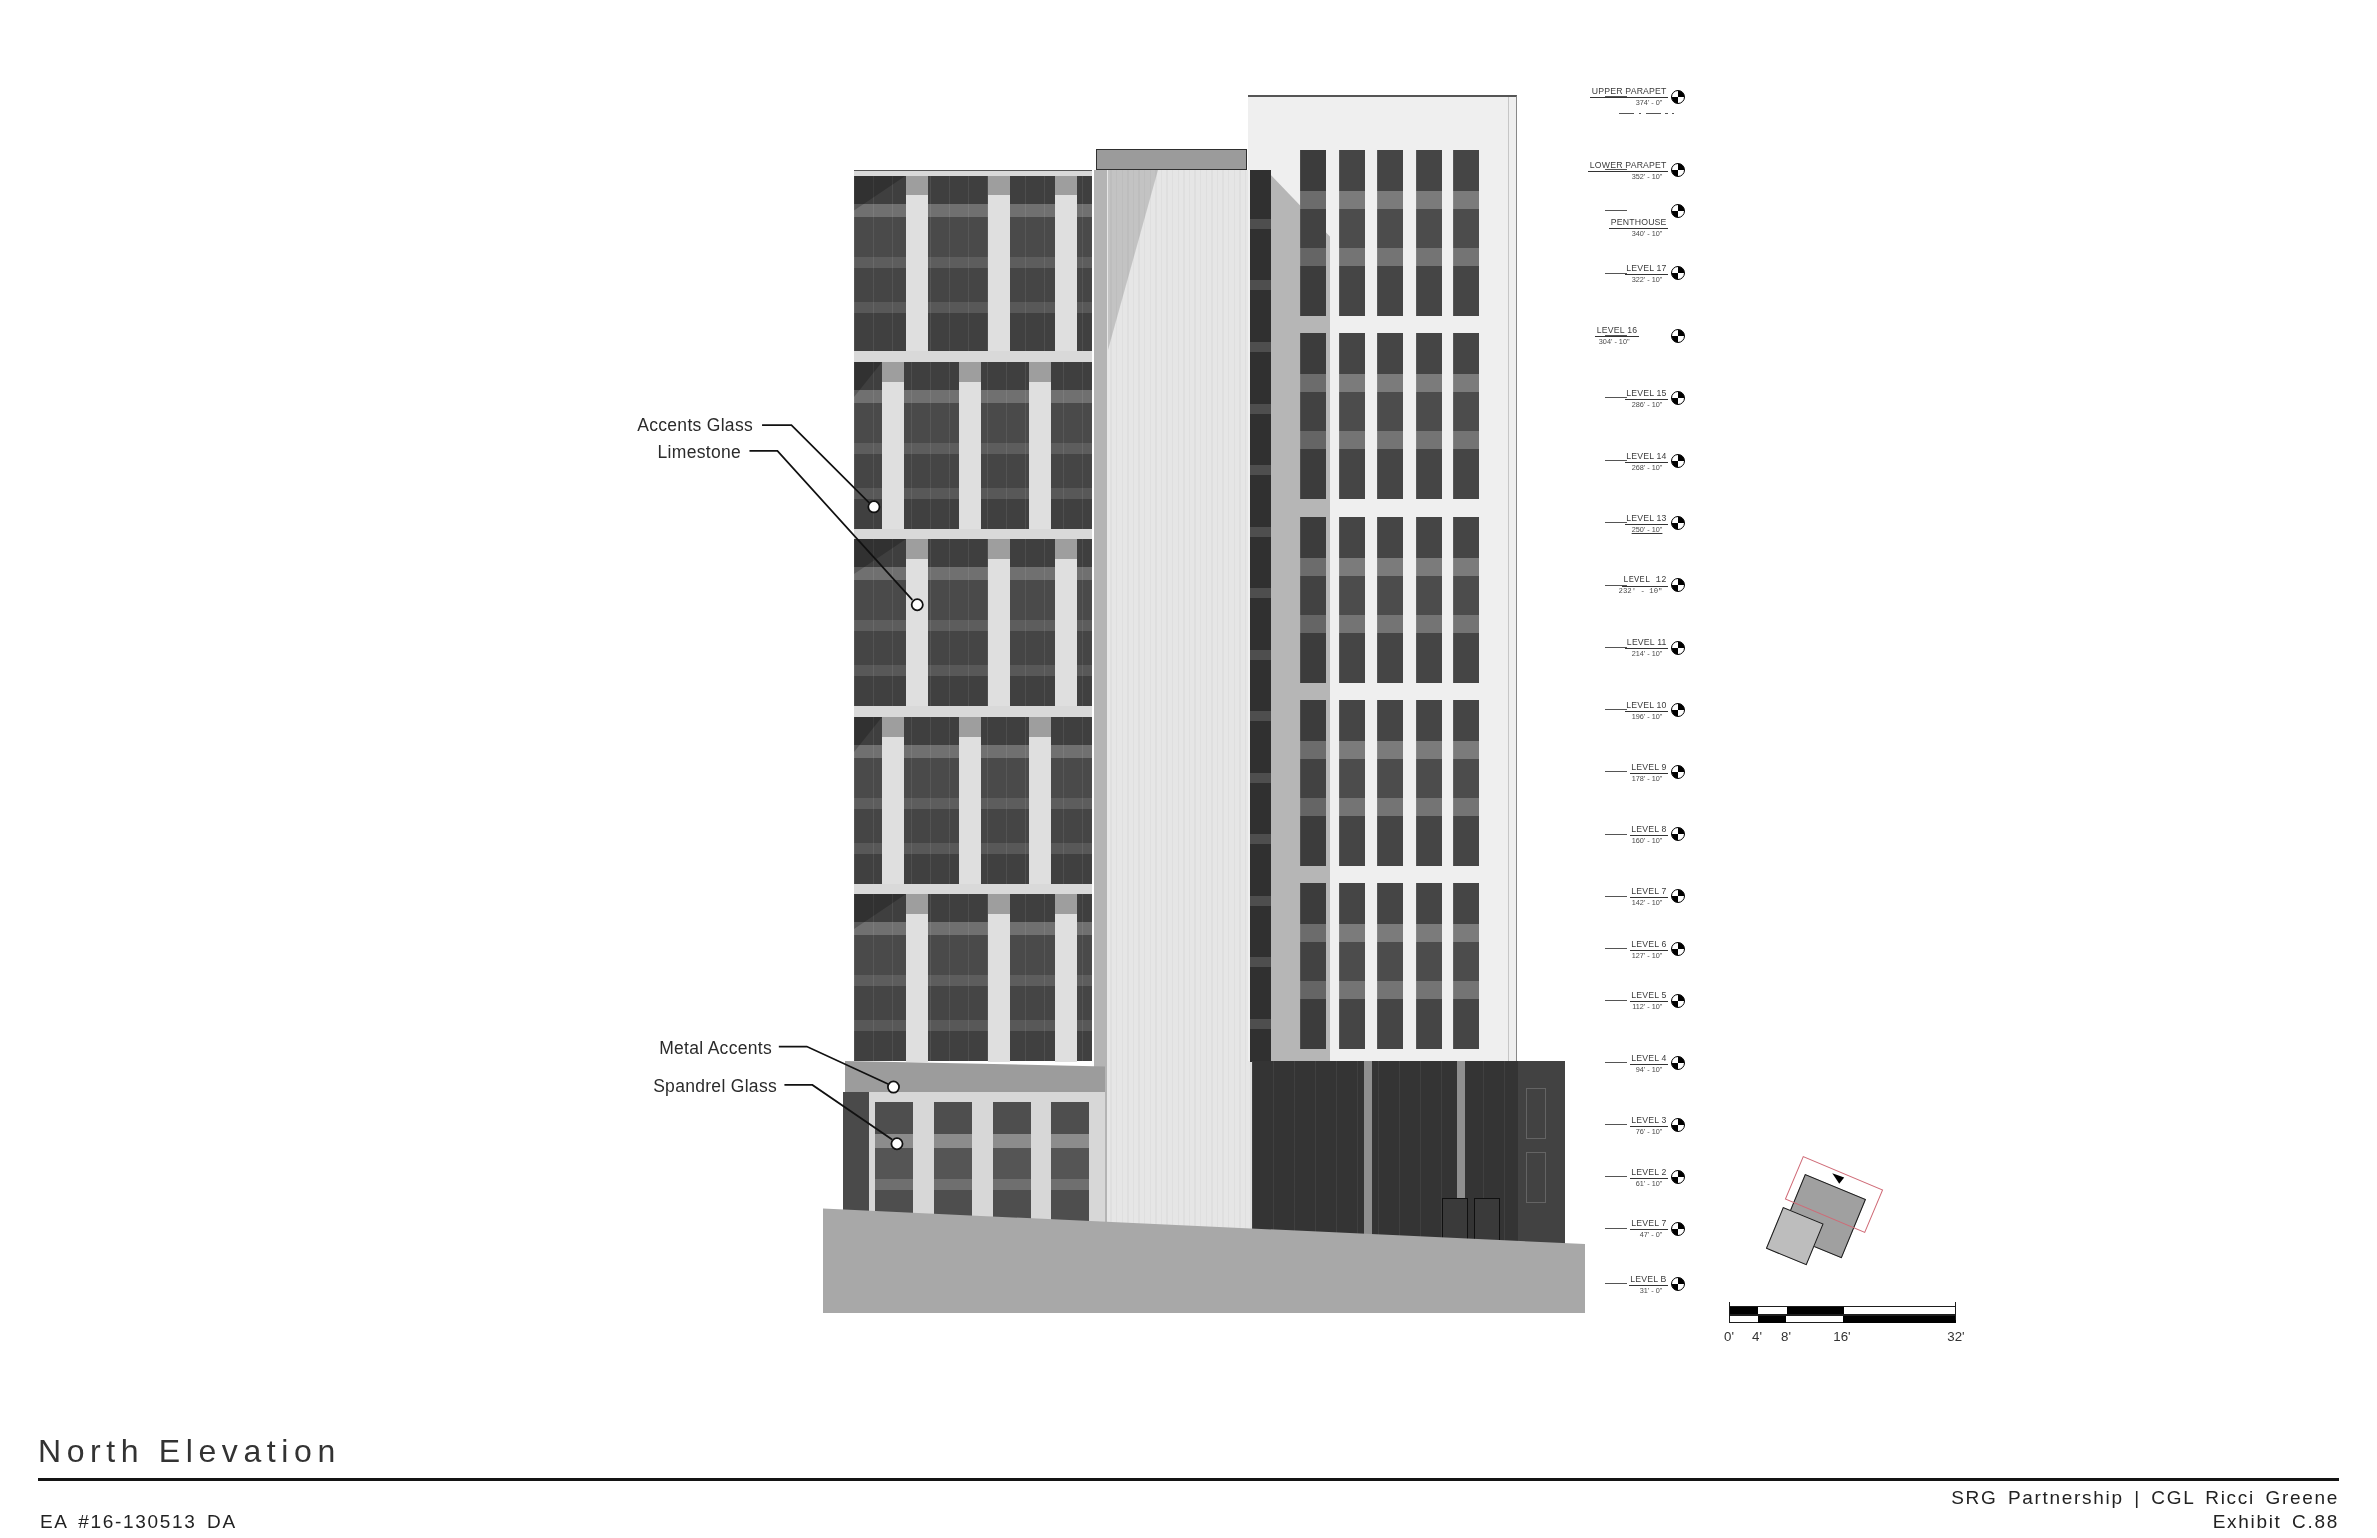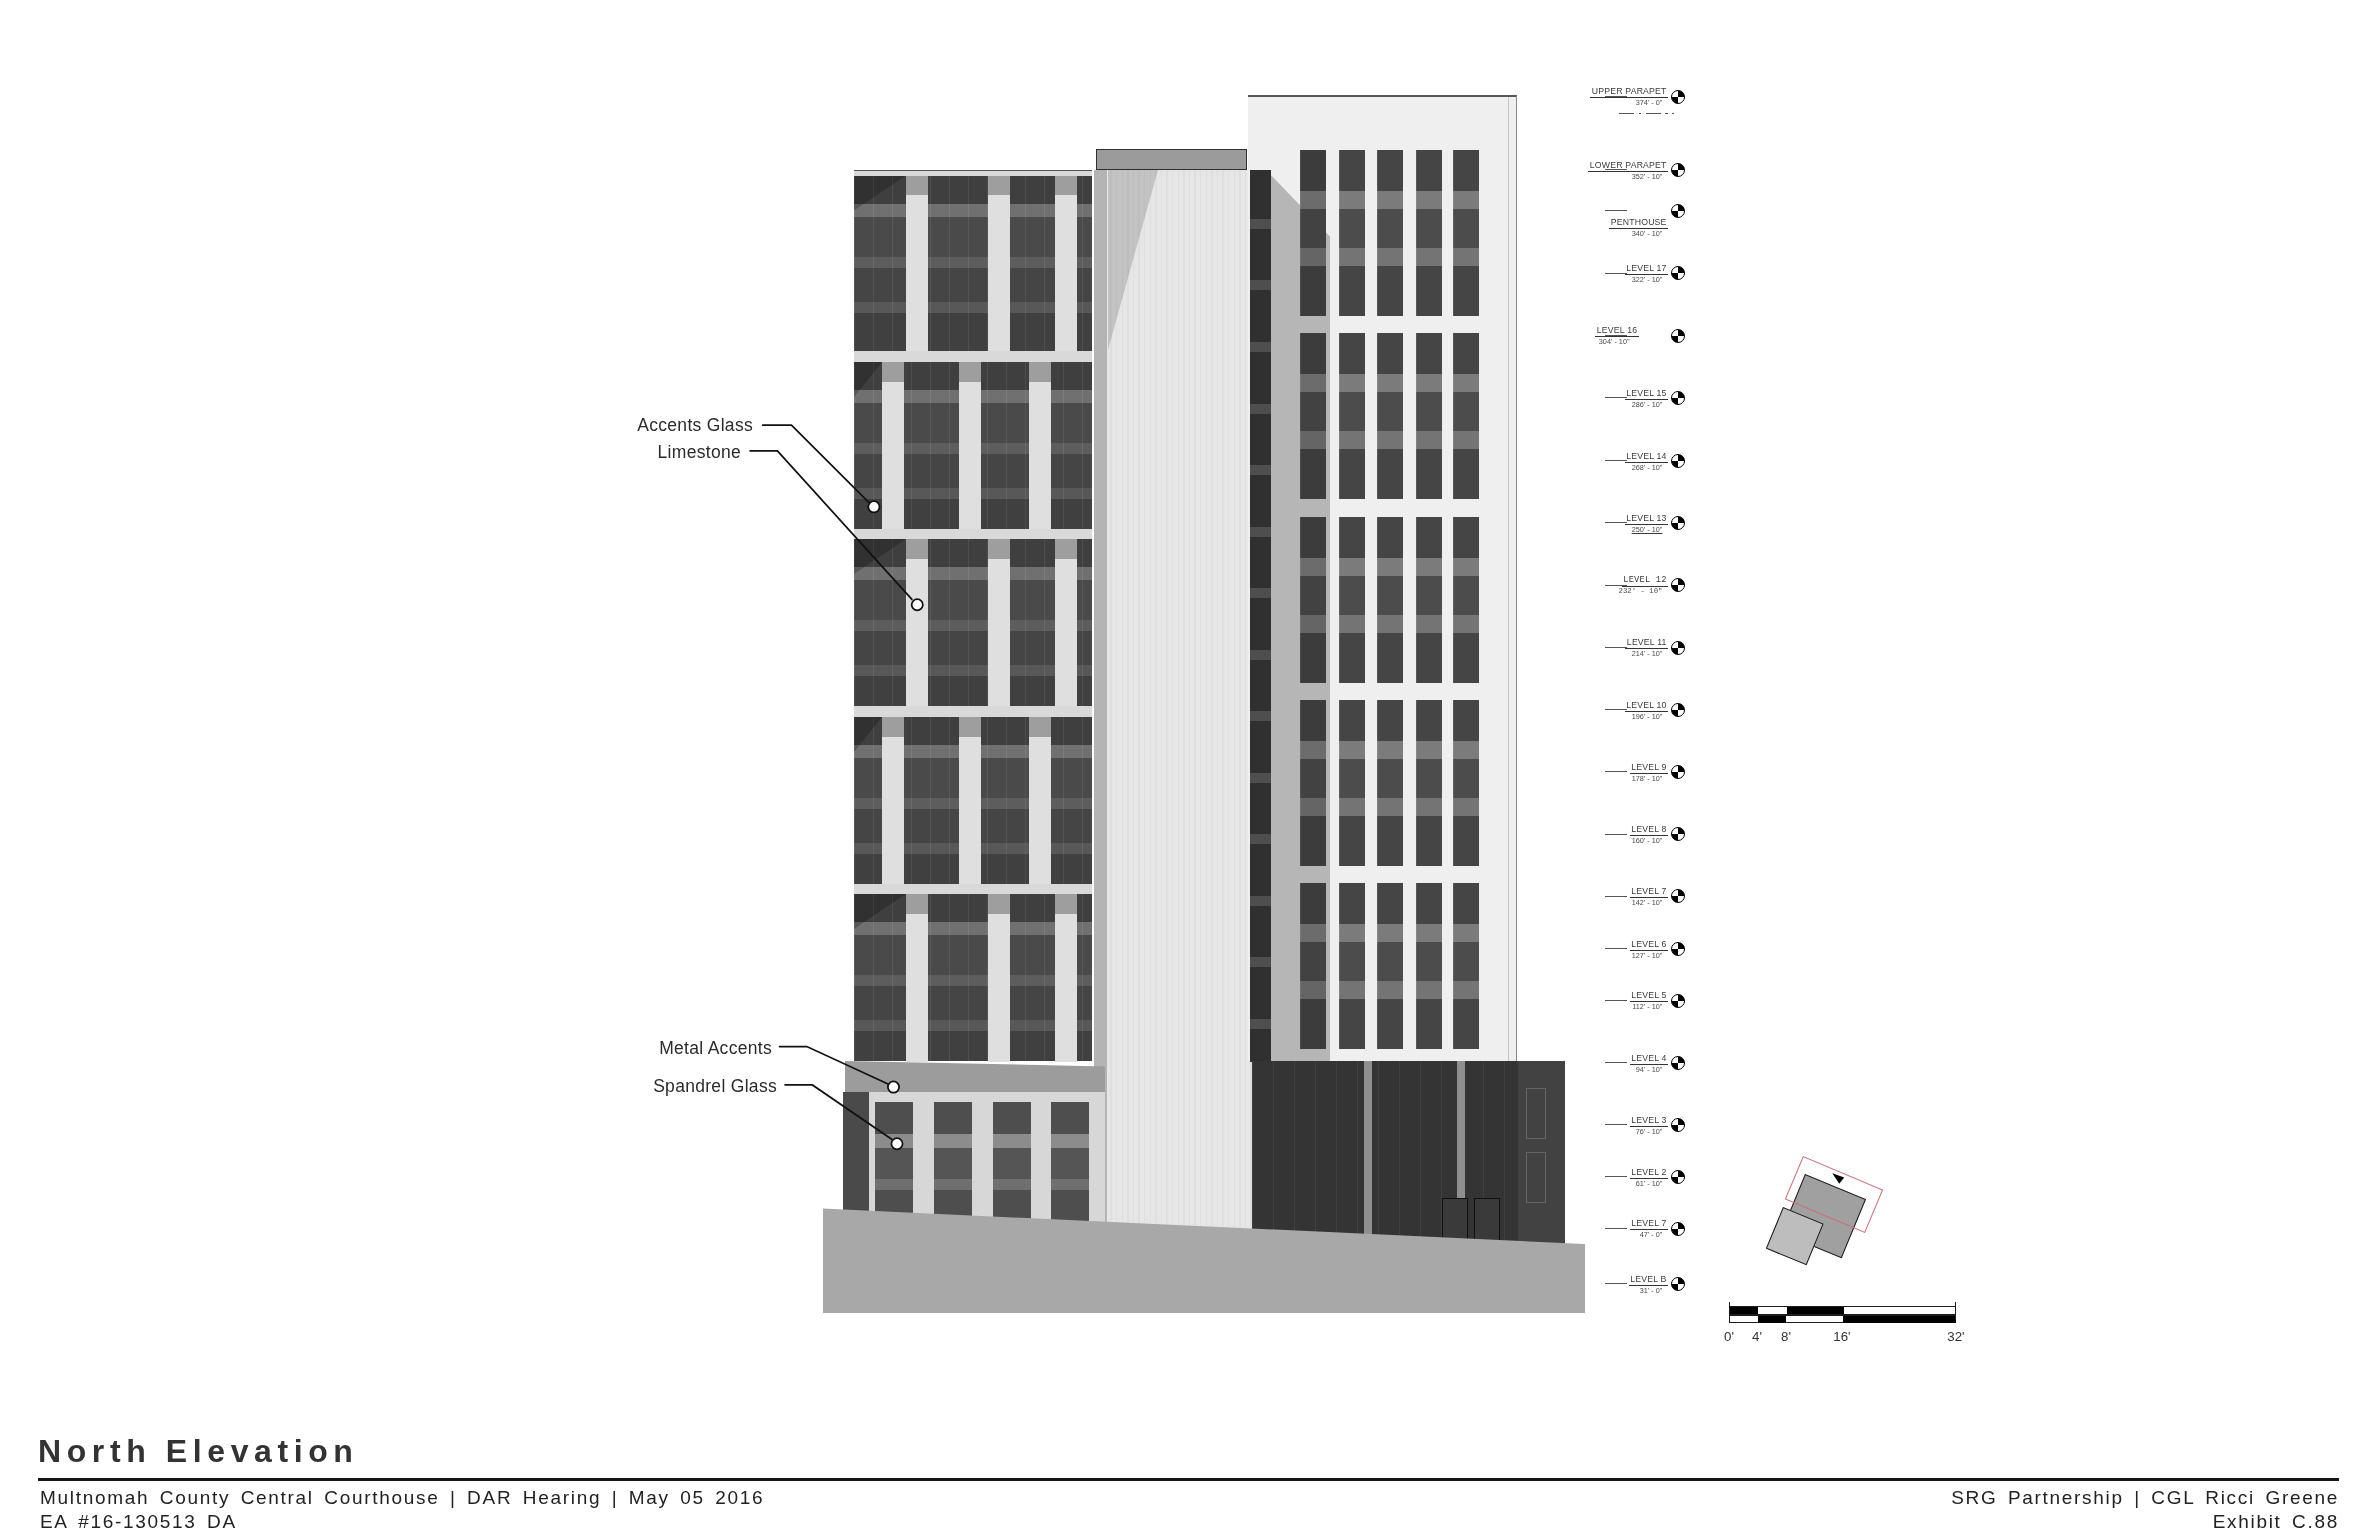--- a/index.html
+++ b/index.html
@@ -1,20 +1,20 @@
 <!DOCTYPE html>
 <html style="font-size:11.2px"><head>
 <meta charset="utf-8">
 <style>
   html,body{margin:0;padding:0;background:#ffffff;width:2377px;height:1538px;
     font-family:"Liberation Sans",sans-serif;}
   .sheet{position:relative;width:2377px;height:1538px;background:#fff;overflow:hidden;}
   
   .drawing-title{position:absolute;left:38px;top:1433px;font-size:32px;letter-spacing:5.6px;
-    color:#333;font-weight:700;}
+    color:#333;font-weight:400;}
   .title-rule{position:absolute;left:38px;width:2301px;top:1478px;height:2.8px;background:#141414;}
   .sub{position:absolute;font-size:19px;letter-spacing:1.7px;word-spacing:3.5px;color:#222;}
   .sub-l1{left:40px;top:1487px;}
   .sub-l2{left:40px;top:1511px;}
   .sub-r1{right:38px;top:1487px;text-align:right;}
   .sub-r2{right:38px;top:1511px;text-align:right;}
   
   .ann{position:absolute;font-size:17.5px;color:#2b2b2b;letter-spacing:0.3px;white-space:nowrap;}
   .ann-0{right:1624px;top:415px;}
   .ann-1{right:1636px;top:442px;}
@@ -283,18 +283,17 @@
       <div class="sb-tick" style="position: absolute; left: 226px;"></div>
       <div class="sb-lab" style="position: absolute; left: 0px;">0'</div>
       <div class="sb-lab" style="position: absolute; left: 28px;">4'</div>
       <div class="sb-lab" style="position: absolute; left: 57px;">8'</div>
       <div class="sb-lab" style="position: absolute; left: 113px;">16'</div>
       <div class="sb-lab" style="position: absolute; left: 227px;">32'</div>
     </div>
 
   <div class="drawing-title">North Elevation</div>
   <div class="title-rule"></div>
-  <div class="sub sub-l1">Multnomah County Central Courthouse | DAR Hearing | May 05 2016</div>
   <div class="sub sub-l2">EA #16-130513 DA</div>
   <div class="sub sub-r1">SRG Partnership | CGL Ricci Greene</div>
   <div class="sub sub-r2">Exhibit C.88</div>
 </div>
 
 
 </body></html>

